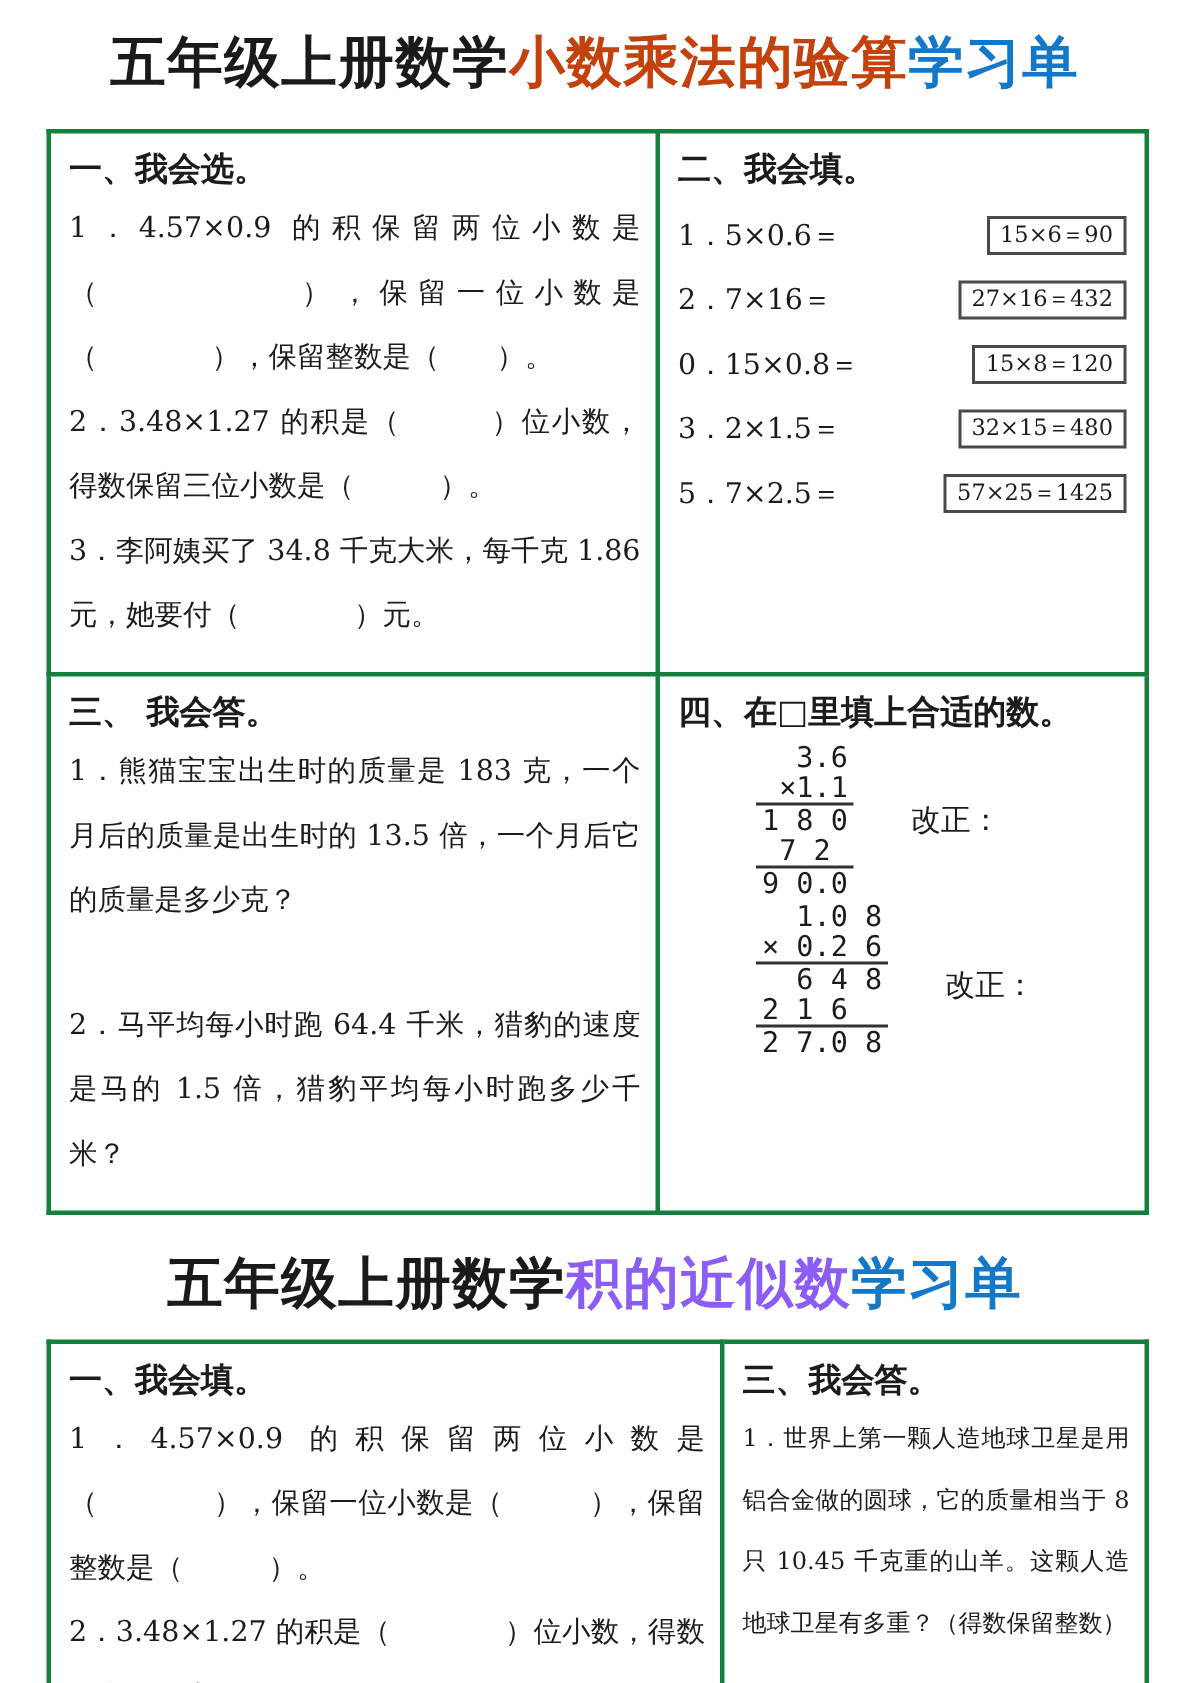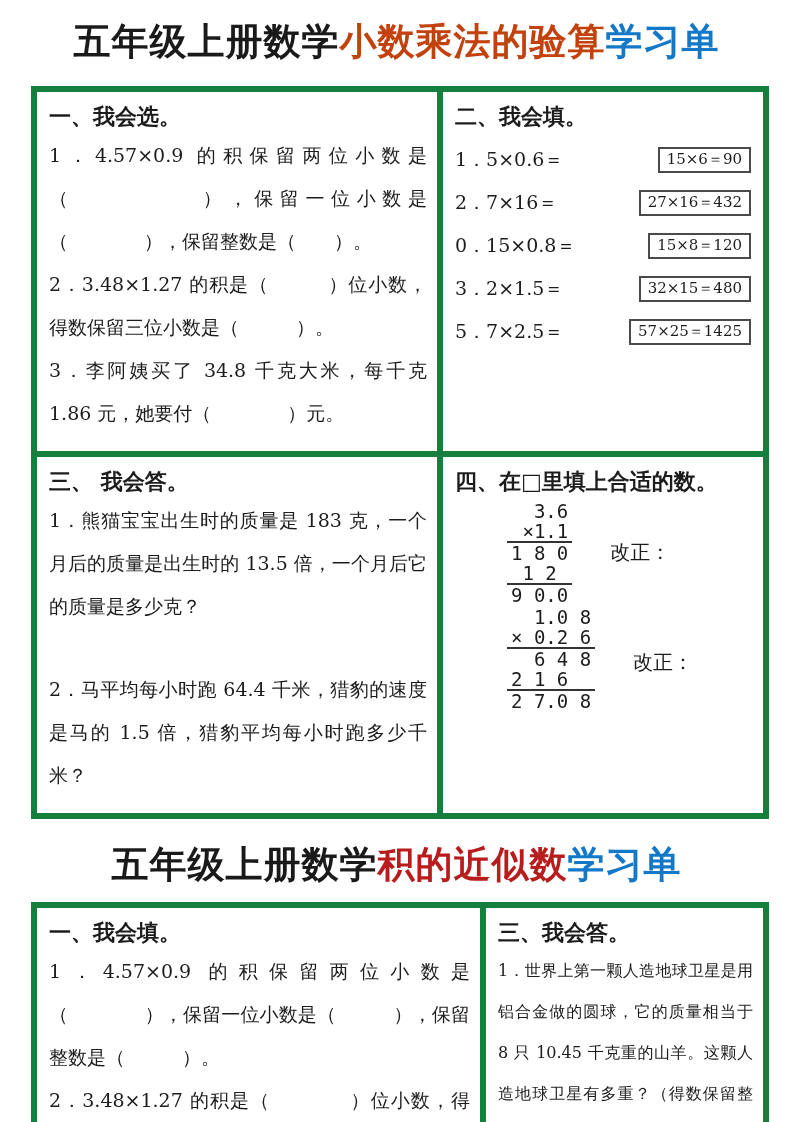--- a/index.html
+++ b/index.html
@@ -27,21 +27,21 @@
   .t-red   { color:#cf1212; }
   .t-blue  { color:#1478c8; }
 
   table.ws {
     border-collapse:collapse;
     table-layout:fixed;
     margin-left:31px;
     width:732px;
   }
   table.ws td {
-    border:6px solid #15803d;
+    border:3px solid #15803d;
     vertical-align:top;
     padding:6px 10px 16px 12px;
   }
 
   .sec-heading {
     font-size:22px;
     font-weight:bold;
     line-height:36px;
     margin:0;
   }
@@ -148,42 +148,42 @@
         <p class="qtext">1．熊猫宝宝出生时的质量是 183 克，一个月后的质量是出生时的 13.5 倍，一个月后它的质量是多少克？</p>
         <p class="qtext gap40">2．马平均每小时跑 64.4 千米，猎豹的速度是马的 1.5 倍，猎豹平均每小时跑多少千米？</p>
       </td>
       <td>
         <p class="sec-heading">四、在□里填上合适的数。</p>
         <div class="calc-wrap">
           <div class="calc">
             <div>  3.6</div>
             <div> ×1.1</div>
             <div class="sum">1 8 0</div>
-            <div> 1 2</div>
+            <div> 7 2</div>
             <div class="sum">9 0.0</div>
           </div>
           <span class="calc-label l1">改正：</span>
         </div>
         <div class="calc-wrap">
           <div class="calc">
             <div>  1.0 8</div>
             <div>× 0.2 6</div>
             <div class="sum">  6 4 8</div>
             <div>2 1 6</div>
             <div class="sum">2 7.0 8</div>
           </div>
           <span class="calc-label l2">改正：</span>
         </div>
       </td>
     </tr>
   </tbody>
     </table>
 
   <h1 class="ws-title ws2-title">
-    <span class="t-black" style="color: rgb(26, 26, 26);">五年级上册数学</span><span class="t-red" style="color: #b91c1c;">积的近似数</span><span class="t-blue" style="color: rgb(20, 120, 200);">学习单</span>
+    <span class="t-black" style="color: rgb(26, 26, 26);">五年级上册数学</span><span class="t-red" style="color: #8b5cf6;">积的近似数</span><span class="t-blue" style="color: rgb(20, 120, 200);">学习单</span>
   </h1>
 
   <table class="ws ws2">
     <colgroup>
         <col style="width:449px">
         <col style="width:283px">
       </colgroup>
     <tbody>
         <tr class="rowA">
       <td>

